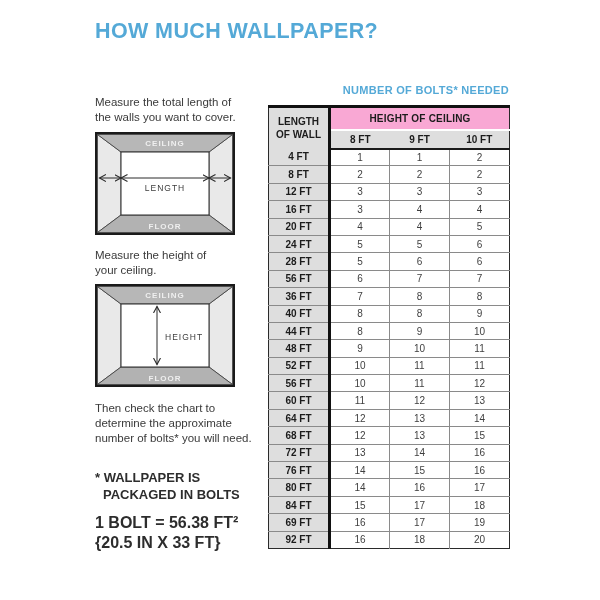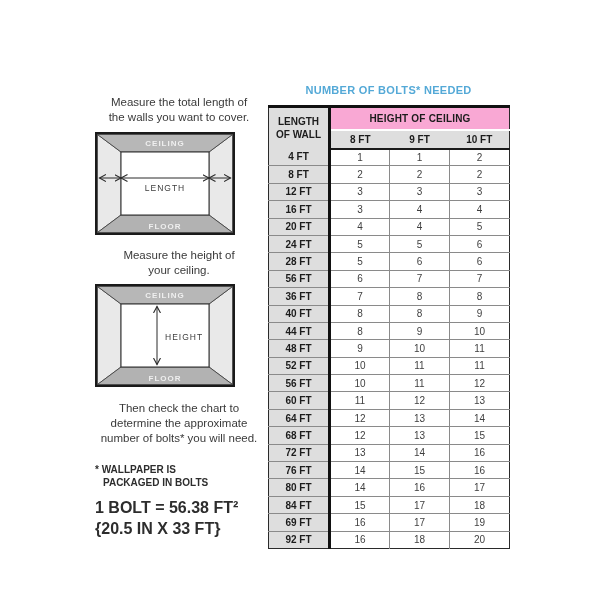--- a/index.html
+++ b/index.html
@@ -11,39 +11,39 @@
   .page-title {
     position:absolute; left:95px; top:19px;
     font-size:21.5px; font-weight:700; color:#54a9d7; letter-spacing:0.4px;
   }
   .section-heading {
     font-size:11px; font-weight:700; color:#54a9d7; letter-spacing:0.3px;
   }
   
   .left-col { position:absolute; left:95px; top:84px; width:168px; }
   .step {
-    font-size:11.5px; line-height:1.34; color:#3a3a3a; white-space:pre-line;text-align:center;
+    font-size:11.5px; line-height:1.34; color:#3a3a3a; white-space:pre-line;
   }
   .step.p1 { margin-top:11px; }
   .step.p2 { margin-top:13px; }
   .step.p3 { margin-top:14px; }
   .room-svg { display:block; margin-top:6px; }
   .room-svg.second { margin-top:5px; }
   .footnote {
-    margin-top:16px; font-size:10px; font-weight:700; line-height:1.3; color:#2d2d2d;
+    margin-top:23px; font-size:13px; font-weight:700; line-height:1.3; color:#2d2d2d;
     white-space:pre-line;
   }
   .footnote .hang { display:block; padding-left:8px; }
   .bolt-spec {
     margin-top:9px; font-size:16px; font-weight:700; line-height:1.3; color:#2d2d2d;
     white-space:pre-line;
   }
   
   .right-col { position:absolute; left:268px; top:84px; width:241px; }
-  .right-col .section-heading { text-align:center; }
+  .right-col .section-heading { text-align:right; }
   table.bolts {
     margin-top:9px; width:241px; border-collapse:collapse; table-layout:fixed;
     border:1px solid #2a2a2a; border-top:3px solid #111;
   }
   table.bolts col.c0 { width:61px; }
   table.bolts col.c1, table.bolts col.c2, table.bolts col.c3 { width:60px; }
   table.bolts th, table.bolts td {
     text-align:center; vertical-align:middle; font-size:10px; padding:0;
   }
   th.corner {
@@ -66,20 +66,21 @@
     color:#3f3f3f; height:17.4px;
     border-top:1px solid #8a8a8a; border-left:1px solid #8a8a8a;
   }
   tbody tr:first-child th, tbody tr:first-child td { border-top:none; }
 </style>
 </head>
 <body>
 
 <div class="page">
 
+  <div class="page-title">HOW MUCH WALLPAPER?</div>
 
   <div class="left-col">
 
     <div class="step p1">Measure the total length of
 the walls you want to cover.</div>
 
     <svg class="room-svg" width="140" height="103" viewBox="0 0 140 103">
       <defs>
         <marker id="ah1" markerWidth="9" markerHeight="9" refX="6.5" refY="4" orient="auto-start-reverse">
           <path d="M0,0.5 L6.5,4 L0,7.5" fill="none" stroke="#2a2a2a" stroke-width="1.1"></path>

